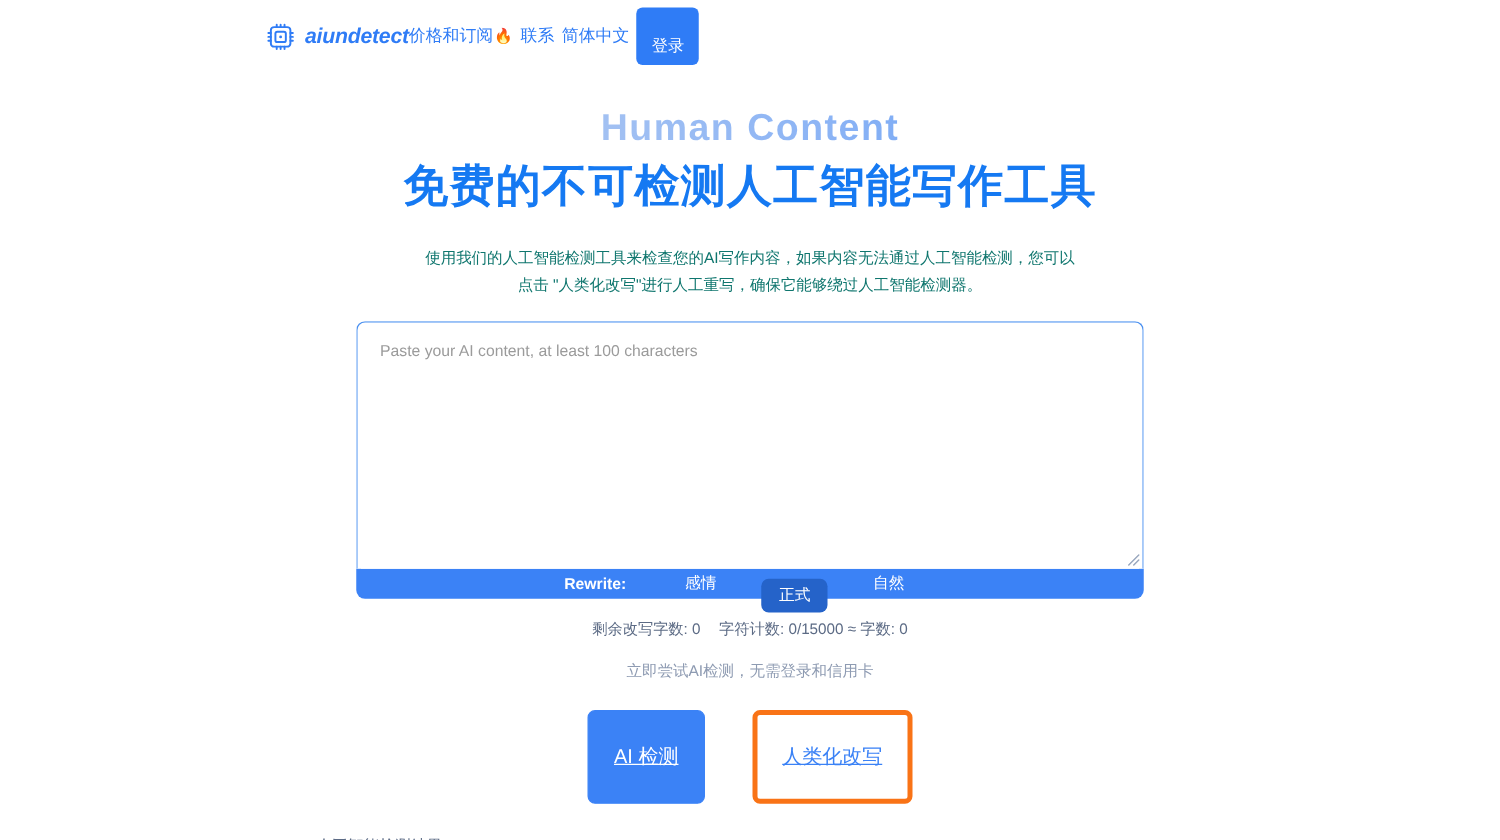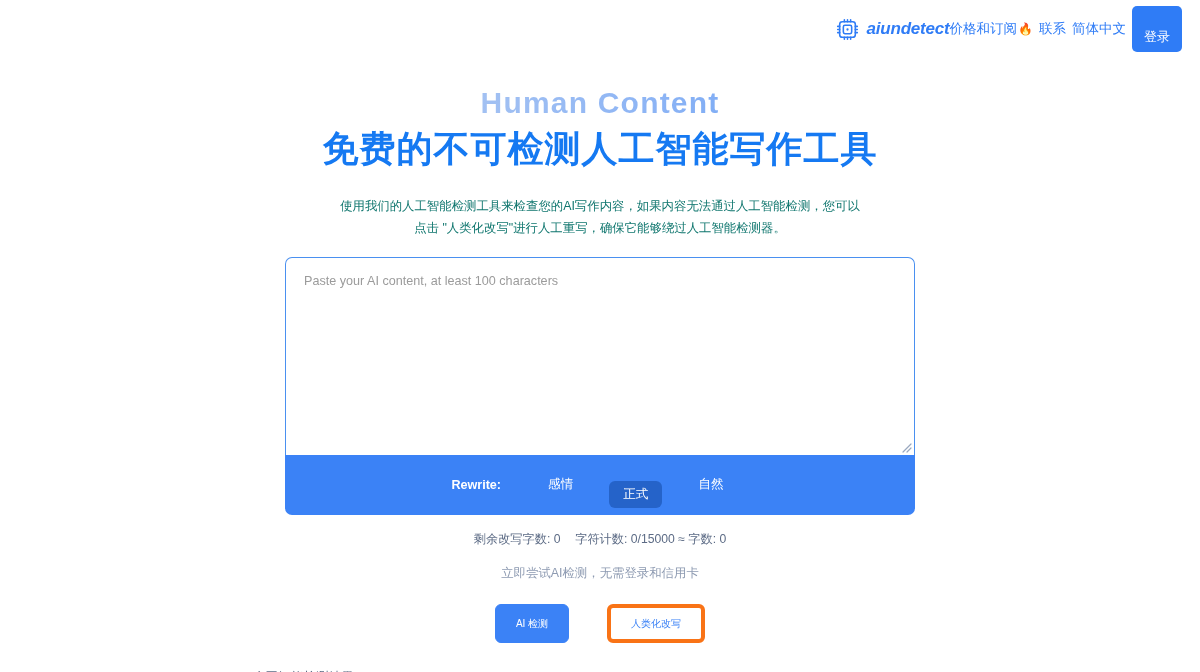--- a/index.html
+++ b/index.html
@@ -9,21 +9,21 @@
     overflow: hidden;
     background: #ffffff;
     font-family: "Liberation Sans", "DejaVu Sans", sans-serif;
   }
 
   
   .header {
     height: 58px;
     display: flex;
     align-items: center;
-    justify-content: flex-end;
+    justify-content: flex-start;
     padding: 0 18px 0 212px;
   }
   .brand {
     display: flex;
     align-items: center;
     gap: 7px;
     cursor: pointer;
   }
   .brand-icon { width: 25px; height: 25px; display: block; }
   .brand-name {
@@ -117,21 +117,21 @@
   .editor-area::placeholder { color: #9b9b9b; }
   .resize-grip {
     position: absolute;
     right: 2px; bottom: 2px;
     width: 14px; height: 14px;
     pointer-events: none;
   }
   .toolbar {
     background: #3b82f6;
     border-radius: 0 0 7px 7px;
-    height: 60px;
+    height: 24px;
     display: flex;
     align-items: center;
     justify-content: center;
     gap: 0;
   }
   .toolbar-label {
     color: #ffffff;
     font-size: 12.6px;
     font-weight: bold;
     margin-right: 22px;
@@ -164,25 +164,26 @@
 
   
   .actions {
     display: flex;
     justify-content: center;
     gap: 38px;
     margin-top: 22px;
   }
   .btn {
     font-family: inherit;
-    font-size: 10px;
-    padding: 10px 20px;
+    font-size: 16px;
+    padding: 25px 20px;
     border-radius: 6px;
     cursor: pointer;
     line-height: 1.1;
+    text-decoration: underline;
   }
   .btn-primary {
     background: #3b82f6;
     color: #fff;
     border: 1px solid #3b82f6;
   }
   .btn-outline {
     background: #fff;
     color: #3b82f6;
     border: 4px solid #f97316;

